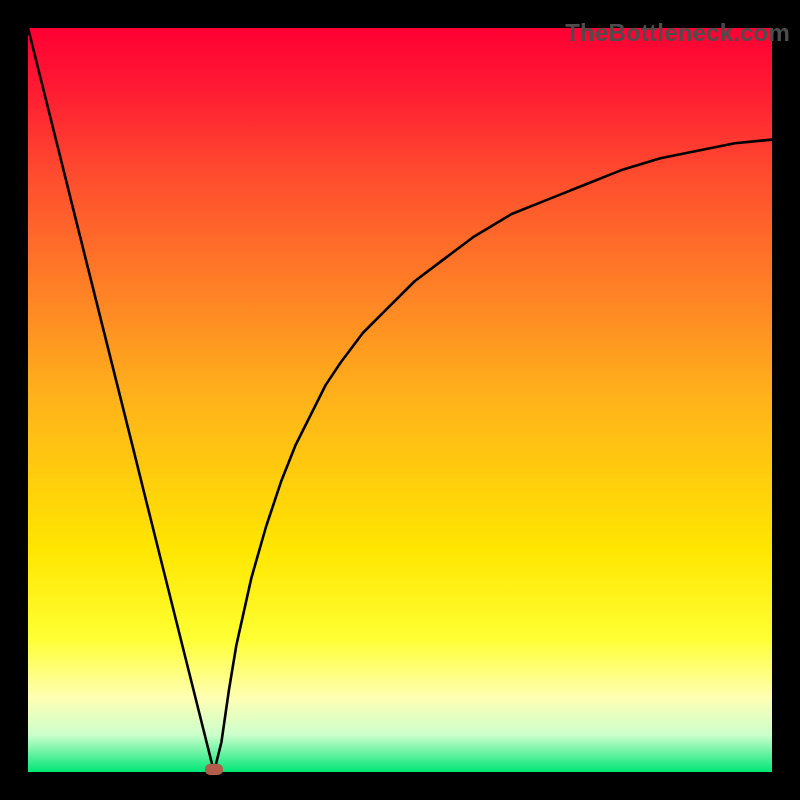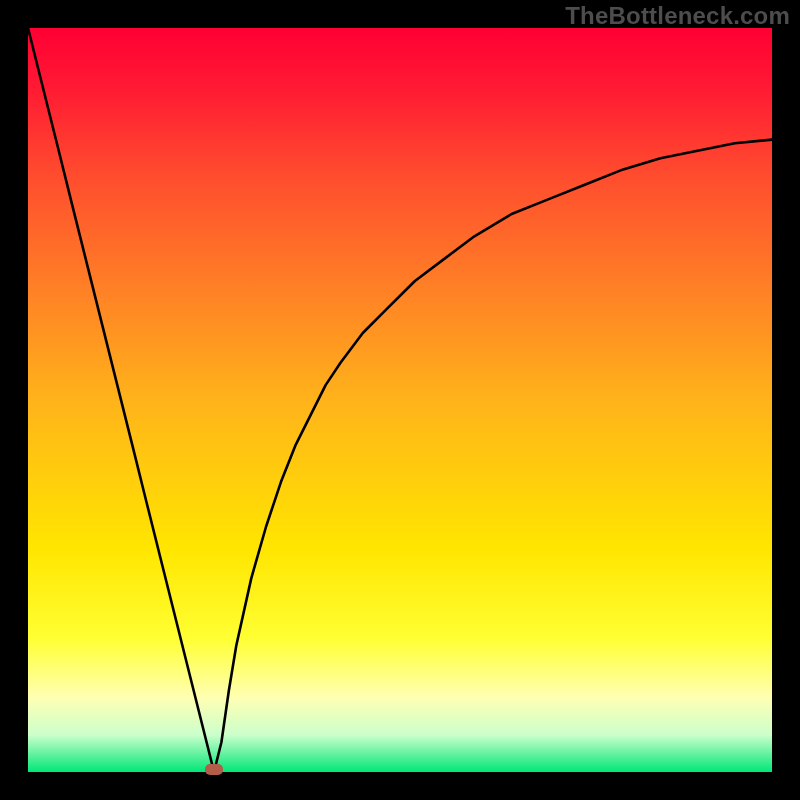--- a/index.html
+++ b/index.html
@@ -21,21 +21,21 @@
       #ffe600 70%,
       #ffff33 82%,
       #ffffb3 90%,
       #ccffcc 95%,
       #00e676 100%
     );
   }
 
   .watermark {
     position: absolute;
-    top: 2px;
+    top: 19px;
     right: 10px;
     color: #4d4d4d;
     font-size: 24px;
     font-weight: 600;
     letter-spacing: 0.2px;
   }
 
   svg.curve {
     position: absolute;
     left: 0; top: 0;

